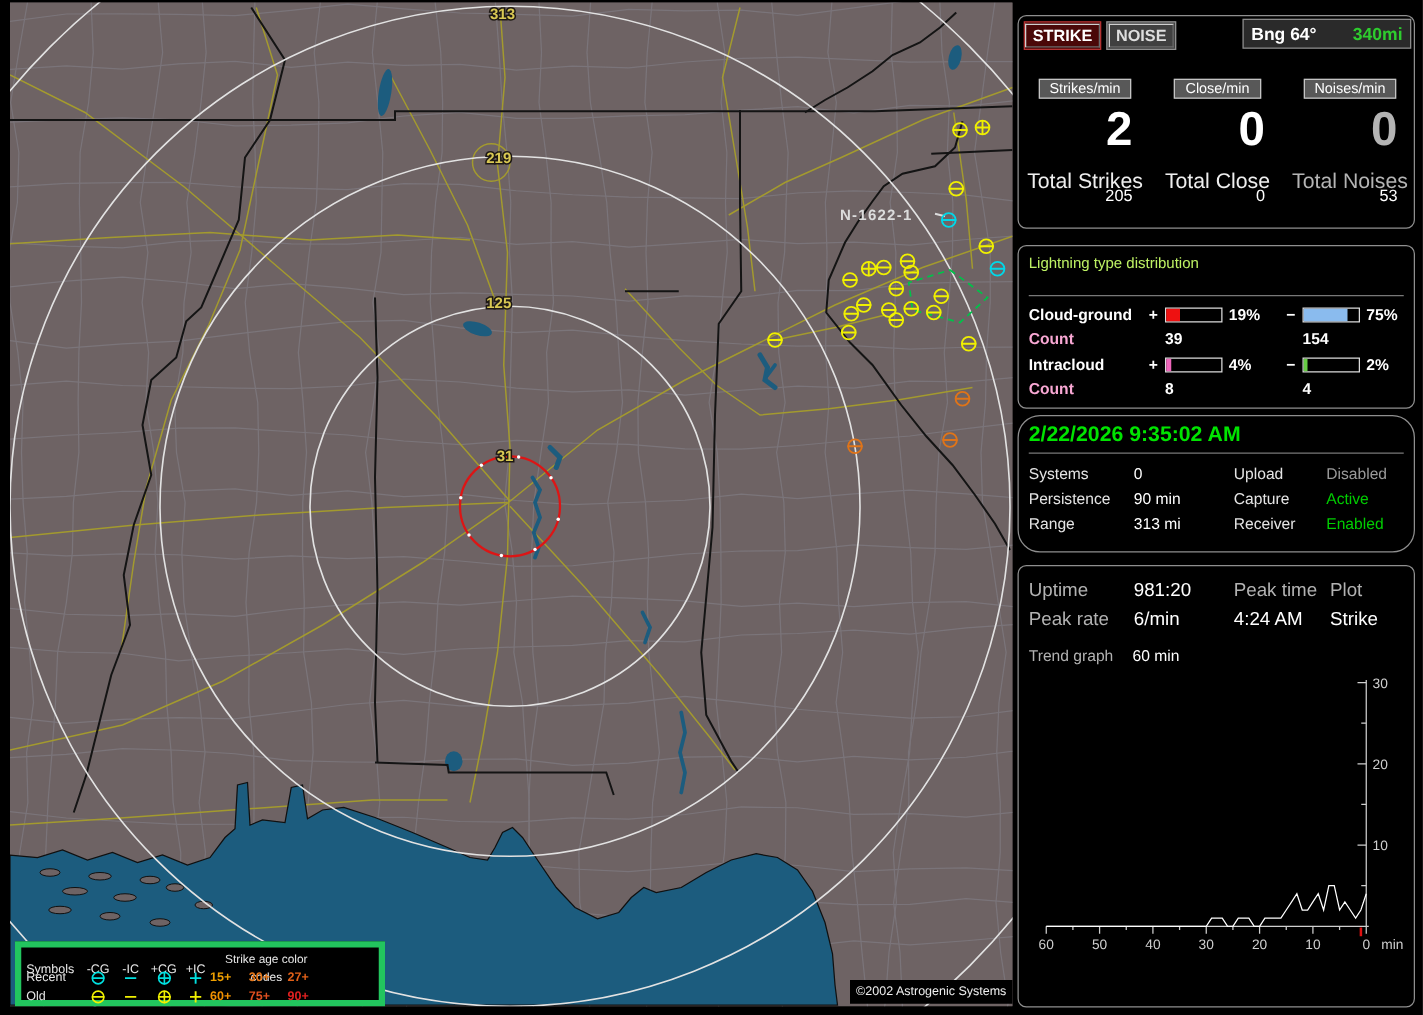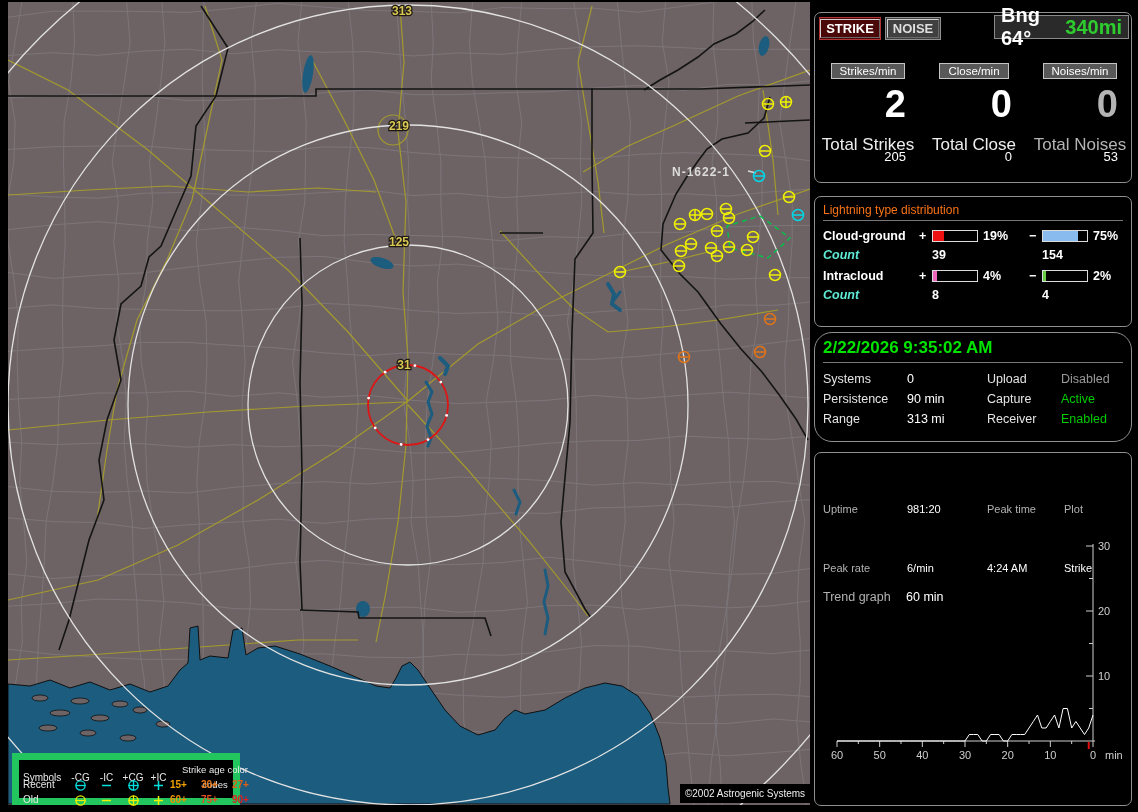--- a/index.html
+++ b/index.html
@@ -7,22 +7,22 @@
        font-family:"Liberation Sans","DejaVu Sans",sans-serif;color:#e8e8e8;}
 
   
   #map-area{position:absolute;left:8px;top:2px;width:802px;height:803px;background:#6e6364;}
   #map-svg{display:block;}
   .ring-label{font:bold 12px "Liberation Sans",sans-serif;fill:#d9c853;
               paint-order:stroke;stroke:#1d1814;stroke-width:2.5px;text-anchor:middle;}
   .cell-label{font:bold 12px "Liberation Sans",sans-serif;fill:#dcdcdc;letter-spacing:1px;}
 
   
-  #legend{position:absolute;left:4px;top:751px;width:228px;height:52px;background:#000;
-          border:7px solid #22c55e;box-sizing:border-box;font-size:10px;line-height:15px;
+  #legend{position:absolute;left:4px;top:751px;width:296px;height:52px;background:#000;
+          border:5px solid #22c55e;box-sizing:border-box;font-size:10px;line-height:15px;
           padding:2px 4px;}
   .lg-row{display:grid;grid-template-columns:44px 27px 25px 28px 23px 31px 31px 28px;height:15px;align-items:center;}
   .lg-row .sym{text-align:center;}
   .lg-age{font-weight:bold;}
   #legend svg{vertical-align:middle;}
 
   #map-copyright{position:absolute;left:672px;top:782px;width:130px;height:19px;background:#000;
                  color:#efefef;font-size:10px;line-height:19px;text-align:center;}
 
   
@@ -33,56 +33,56 @@
   #p3{top:332px;height:110px;padding:5px 8px;border-radius:18px;}
   #p4{top:452px;height:354px;padding:8px 8px;}
 
   .btn{position:absolute;top:4px;height:23px;box-sizing:border-box;border:1px solid #909090;
        font-weight:bold;font-size:13px;display:flex;align-items:center;justify-content:center;cursor:default;}
   .btn .inner{border:1px solid;border-color:#d0d0d0 #6a6a6a #6a6a6a #d0d0d0;padding:0 5px;line-height:17px;}
   #strike-btn{left:4px;width:62px;background:#4a0808;border-color:#b23333;color:#fff;}
   #noise-btn{left:70px;width:56px;background:#404040;color:#dedede;}
   #bng-box{position:absolute;left:179px;top:2px;width:135px;height:24px;background:#2a2a2a;
            border:1px solid #8a8a8a;box-sizing:border-box;display:flex;align-items:center;
-           justify-content:space-between;padding:0 6px;font-weight:bold;font-size:20px;}
+           justify-content:space-between;padding:0 6px;font-weight:bold;font-size:14px;}
   #bng-box .bng{color:#fff;} #bng-box .rng{color:#2ecc2e;}
 
   .cols3{position:absolute;left:0;width:100%;display:grid;grid-template-columns:106px 106px 106px;}
   .badge-row{top:50px;}
   .badge{justify-self:center;background:#585858;border:1px solid #c4c4c4;color:#fff;
          font-size:11.5px;padding:1px 8px;}
   .num-row{top:70px;}
   .bignum{font-size:38px;font-weight:bold;color:#fff;text-align:right;padding-right:15px;line-height:42px;}
   .tot-row{top:122px;}
   .totlab{font-size:17px;text-align:center;color:#eee;}
   .val-row{top:136px;}
   .totval{font-size:13px;color:#fff;text-align:right;padding-right:15px;}
   .dim{color:#b4b4b4 !important;}
 
   
-  #dist-title{font-size:12px;color:#f97316;border-bottom:1px solid #787878;padding-bottom:3px;}
+  #dist-title{font-size:12px;color:#bef264;border-bottom:1px solid #787878;padding-bottom:19px;}
   .dist-row{display:grid;grid-template-columns:96px 13px 46px 51px 13px 46px auto;
             align-items:center;font-size:12.5px;}
   .dist-name{font-weight:bold;color:#fff;}
   .sign{color:#fff;font-weight:bold;}
   .bar{width:46px;height:12px;border:1px solid #dcdcdc;background:#000;box-sizing:border-box;}
   .bar i{display:block;height:100%;}
   .pct{font-weight:bold;color:#fff;padding-left:5px;}
-  .cnt-label{font-weight:bold;color:#5eead4;font-style:italic;}
+  .cnt-label{font-weight:bold;color:#f9a8d4;}
   .cnt{font-weight:bold;color:#fff;}
   .mt8{margin-top:8px;} .mt5{margin-top:5px;} .mt11{margin-top:7px;}
 
   
   #datetime{font-size:17px;font-weight:bold;color:#00e400;}
   .hr{border:none;border-top:1px solid #787878;margin:4px 0 6px 0;}
   .grid4{display:grid;grid-template-columns:84px 80px 74px auto;font-size:12.5px;height:20px;align-items:center;}
   .lab{color:#e4e4e4;} .val{color:#fff;}
 
   
-  .grid4b{display:grid;grid-template-columns:84px 80px 77px auto;font-size:11px;height:23px;align-items:center;margin-top:36px;}
+  .grid4b{display:grid;grid-template-columns:84px 80px 77px auto;font-size:15px;height:23px;align-items:center;}
   .glab{color:#b2b2b2;}
   .trendrow{display:grid;grid-template-columns:83px auto;font-size:12.5px;height:22px;align-items:center;margin-top:7px;}
   #trend-svg{position:absolute;left:0;top:86px;}
 </style>
 </head>
 <body>
 
 <div id="map-area">
   <svg id="map-svg" width="802" height="803" viewBox="0 0 802 803">
     <rect x="0" y="0" width="802" height="803" fill="#6e6364"></rect>

